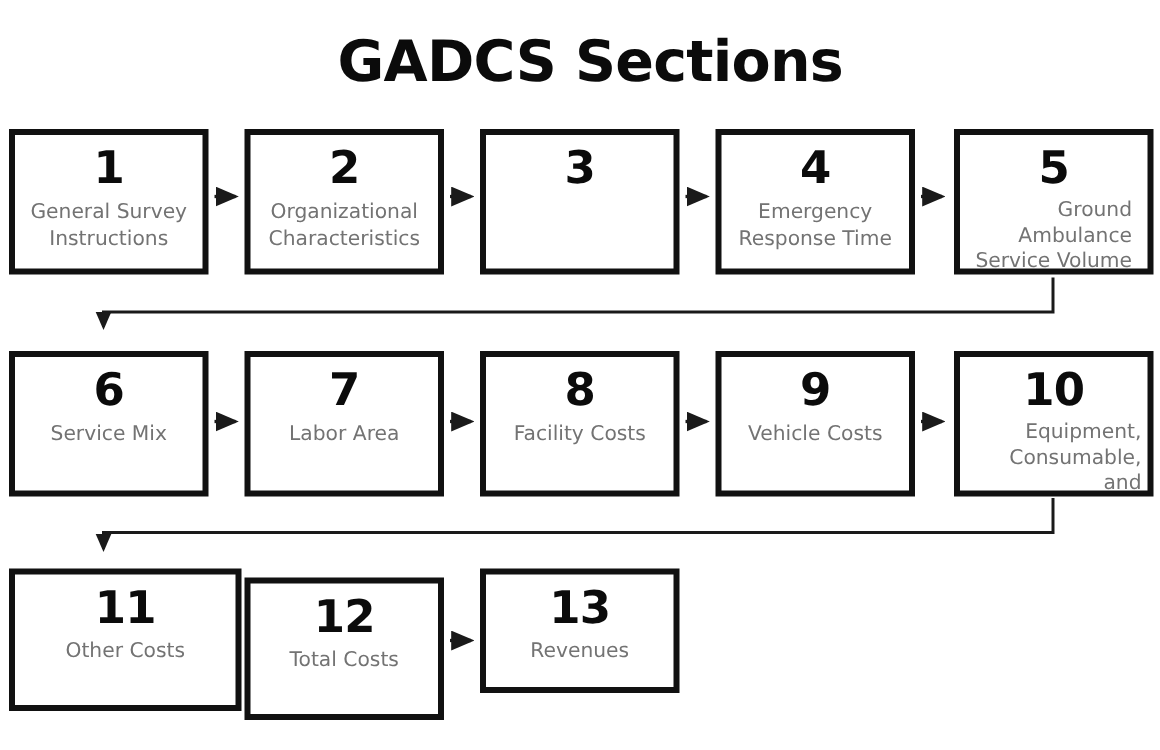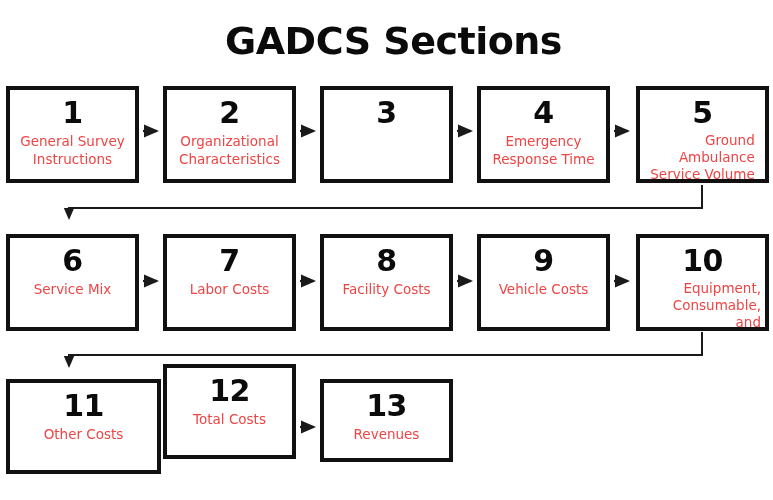--- a/index.html
+++ b/index.html
@@ -61,21 +61,21 @@
     font-weight: 700;
     color: #0b0b0b;
     line-height: 34px;
     letter-spacing: -0.5px;
   }
   .node .label {
     margin-top: 2px;
     font-family: "DejaVu Sans", "Liberation Sans", sans-serif;
     font-size: 13.5px;
     font-weight: 400;
-    color: #ef4444;
+    color: #737373;
     line-height: 18px;
     text-align: center;
     padding: 0 4px;
     white-space: pre-line;
   }
   .node.three-line .label { line-height: 17px; text-align: right; }
 </style>
 </head>
 <body>
 
@@ -150,21 +150,21 @@
 Service Volume</div>
   </div>
 
   <div class="node" style="left:6px; top:234px; width:133px; height:97px;">
     <div class="num">6</div>
     <div class="label">Service Mix</div>
   </div>
 
   <div class="node" style="left:163px; top:234px; width:133px; height:97px;">
     <div class="num">7</div>
-    <div class="label">Labor Costs</div>
+    <div class="label">Labor Area</div>
   </div>
 
   <div class="node" style="left:320px; top:234px; width:133px; height:97px;">
     <div class="num">8</div>
     <div class="label">Facility Costs</div>
   </div>
 
   <div class="node" style="left:477px; top:234px; width:133px; height:97px;">
     <div class="num">9</div>
     <div class="label">Vehicle Costs</div>
@@ -175,21 +175,21 @@
     <div class="label">Equipment,
 Consumable, and
 Supply Costs</div>
   </div>
 
   <div class="node" style="left:6px; top:379px; width:155px; height:95px;">
     <div class="num">11</div>
     <div class="label">Other Costs</div>
   </div>
 
-  <div class="node" style="left:163px; top:364px; width:133px; height:95px;">
+  <div class="node" style="left:163px; top:385px; width:133px; height:95px;">
     <div class="num">12</div>
     <div class="label">Total Costs</div>
   </div>
 
   <div class="node" style="left:320px; top:379px; width:133px; height:83px;">
     <div class="num">13</div>
     <div class="label">Revenues</div>
   </div>
 
 </div>

